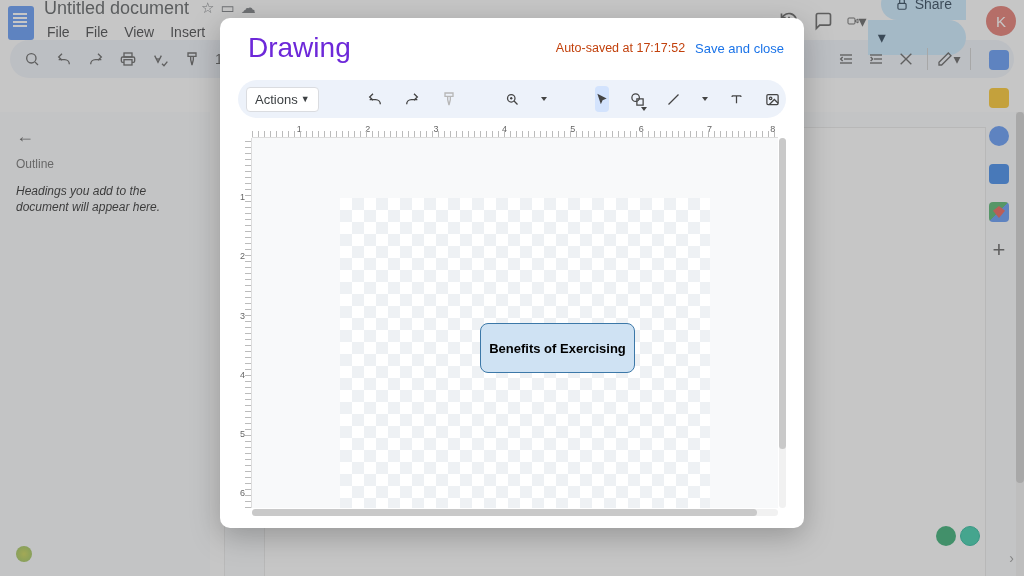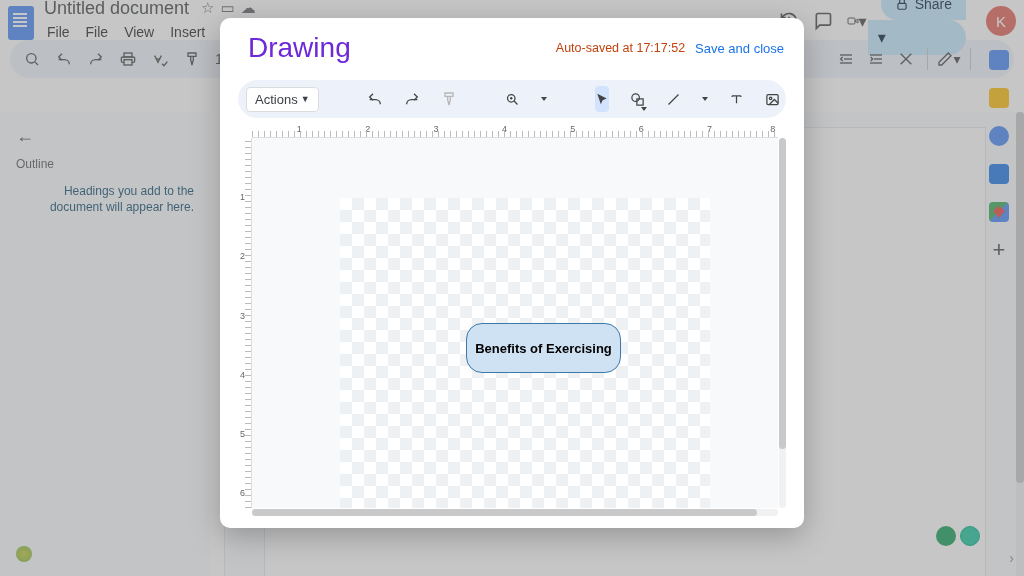--- a/index.html
+++ b/index.html
@@ -22,21 +22,21 @@
   .menubar span { padding:3px 7px; cursor:pointer; border-radius:3px;}
   .toolbar { margin:0 10px; background:#edf2fa; border-radius:24px; height:38px; display:flex; align-items:center; padding:0 10px; gap:8px; color:#444; font-size:14px;}
   .toolbar .tb { width:24px; height:24px; display:flex; align-items:center; justify-content:center; cursor:pointer; border-radius:4px;}
   .zoom { display:flex; align-items:center; gap:3px; font-size:14px; padding:0 3px;}
   .tb-div { width:1px; height:22px; background:#c7c7c7; margin:0 3px;}
   .tb-right { margin-left:auto; display:flex; gap:6px; align-items:center;}
   .docbody { position:absolute; top:112px; left:0; right:0; bottom:0; background:#f9fbfd; display:flex; }
   .outline-pane { width:210px; padding:14px 16px; }
   .back-arr { color:#444; font-size:18px; cursor:pointer; display:inline-block; margin-bottom:10px;}
   .out-title { font-size:12px; color:#555; margin-bottom:12px; }
-  .out-hint { font-size:12px; color:#0c4a6e; line-height:1.35;text-align:right; }
+  .out-hint { font-size:12px; color:#000000; font-style:italic; line-height:1.35; }
   .vruler { width:15px; background:#fff; border-right:1px solid #e7e7e7; }
   .page-wrap { flex:1; overflow:auto; padding-top:16px; }
   .page { width:720px; min-height:900px; background:#fff; margin:0 auto; box-shadow:0 0 0 1px #e6e6e6;}
   .sidepanel { position:absolute; top:4px; right:4px; width:42px; display:flex; flex-direction:column; align-items:center; gap:18px; padding-top:46px;}
   .sidepanel .sp { width:20px; height:20px; border-radius:4px; cursor:pointer;}
   .sp.cal{background:#4285f4;} .sp.keep{background:#fbbc04;} .sp.tasks{background:#4285f4;border-radius:50%;} .sp.cont{background:#1a73e8;} .sp.maps{background:#ea4335;}
   .sp.plus{ color:#444; font-size:22px; line-height:20px; text-align:center; background:none;}
   .corner-badges{position:absolute;right:44px;bottom:30px;display:flex;gap:4px;}
   .corner-badges div{width:20px;height:20px;border-radius:50%;}
   .bg-gr{background:#0f9d58;} .gmly{background:#15c39a;border:1px solid #0a8;}
@@ -70,21 +70,21 @@
   .artboard { position:absolute; left:88px; top:60px; width:370px; height:310px;
     background-color:#fff;
     background-image:
       linear-gradient(45deg,#eef1f4 25%,transparent 25%),
       linear-gradient(-45deg,#eef1f4 25%,transparent 25%),
       linear-gradient(45deg,transparent 75%,#eef1f4 75%),
       linear-gradient(-45deg,transparent 75%,#eef1f4 75%);
     background-size:24px 24px;
     background-position:0 0,0 12px,12px -12px,-12px 0;
   }
-  .shape { position:absolute; left:214px; top:185px; width:155px; height:50px; background:#cfe2f3; border:1px solid #3c78a8; border-radius:16px; display:flex; align-items:center; justify-content:center; font-size:13px; font-weight:bold; color:#000;}
+  .shape { position:absolute; left:228px; top:185px; width:155px; height:50px; background:#cfe2f3; border:1px solid #3c78a8; border-radius:8px; display:flex; align-items:center; justify-content:center; font-size:13px; font-weight:bold; color:#000;}
   .vscroll{position:absolute; top:14px; right:0; width:7px; bottom:8px; background:#f1f1f1; border-radius:4px;}
   .vscroll .th{position:absolute;left:0;right:0;top:0;height:84%;background:#c9c9c9;border-radius:4px;}
   .hscroll{position:absolute; left:14px; right:8px; bottom:0; height:7px; background:#f1f1f1; border-radius:4px;}
   .hscroll .th{position:absolute;top:0;bottom:0;left:0;width:96%;background:#c9c9c9;border-radius:4px;}
   
   .big-vscroll{position:absolute; top:0; right:0; width:8px; bottom:0; background:#f1f1f1;}
   .big-vscroll .th{position:absolute;left:0;right:0;top:0;height:80%;background:#c9c9c9;border-radius:4px;}
   
   svg{display:block}
 </style>

